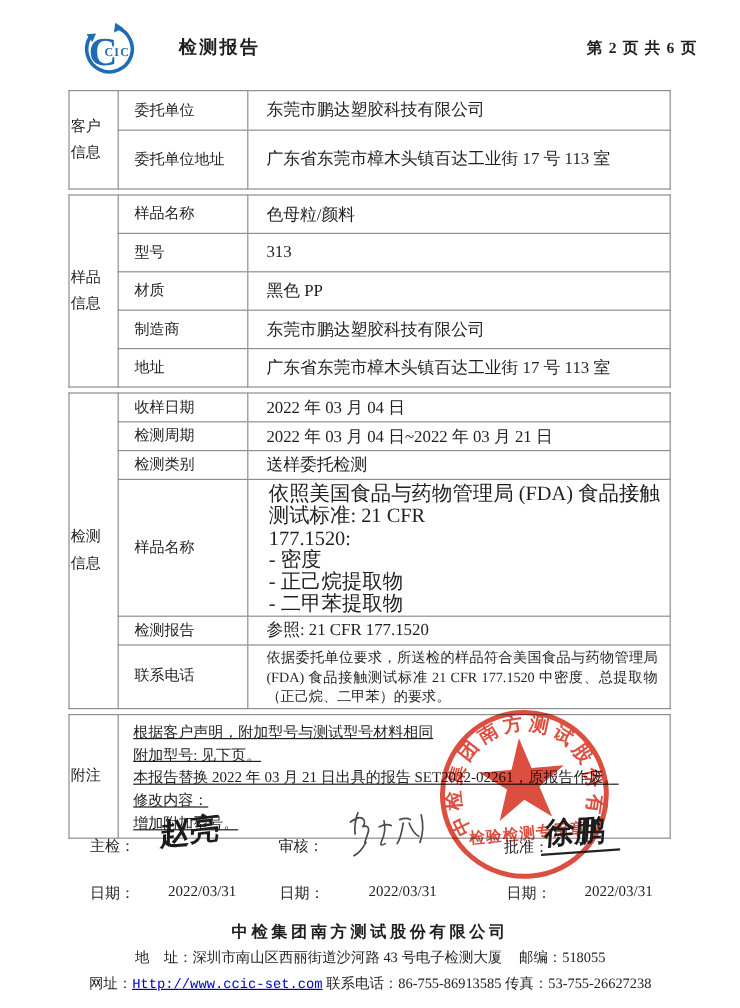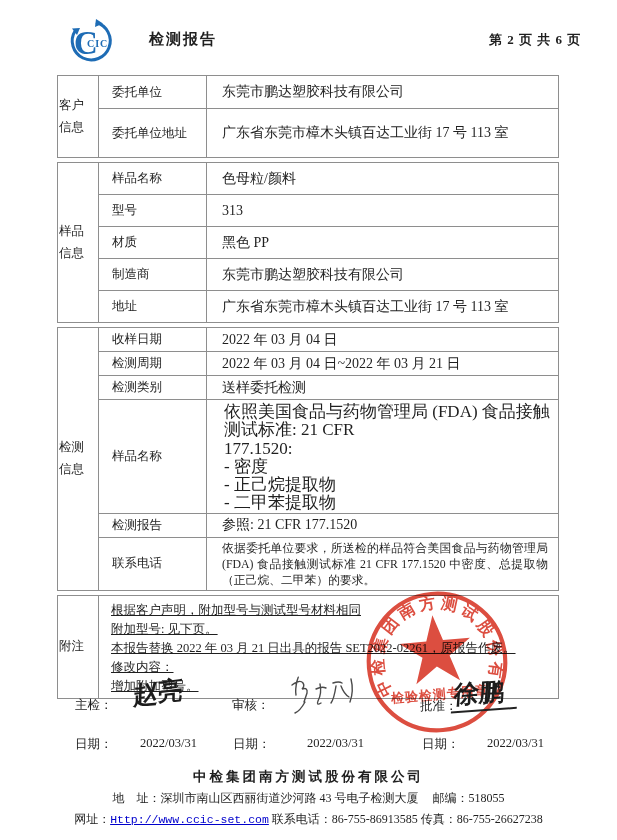--- a/index.html
+++ b/index.html
@@ -219,17 +219,17 @@
   </div>
 
   <div class="abs footer">
     <div class="footer-company">中检集团南方测试股份有限公司</div>
     <div class="footer-line">
       <span>地　址：</span><span>深圳市南山区西丽街道沙河路 43 号电子检测大厦</span><span style="display:inline-block;width:14px;"></span><span>邮编：</span><span>518055</span>
     </div>
     <div class="footer-line">
       <span>网址：</span><a class="website" href="#">Http://www.ccic-set.com</a>
       <span>联系电话：</span><span>86-755-86913585</span>
-      <span>传真：</span><span>86-755-26627238</span>
+      <span>传真：</span><span>53-755-26627238</span>
     </div>
   </div>
 
 </div>
 
 </body></html>

